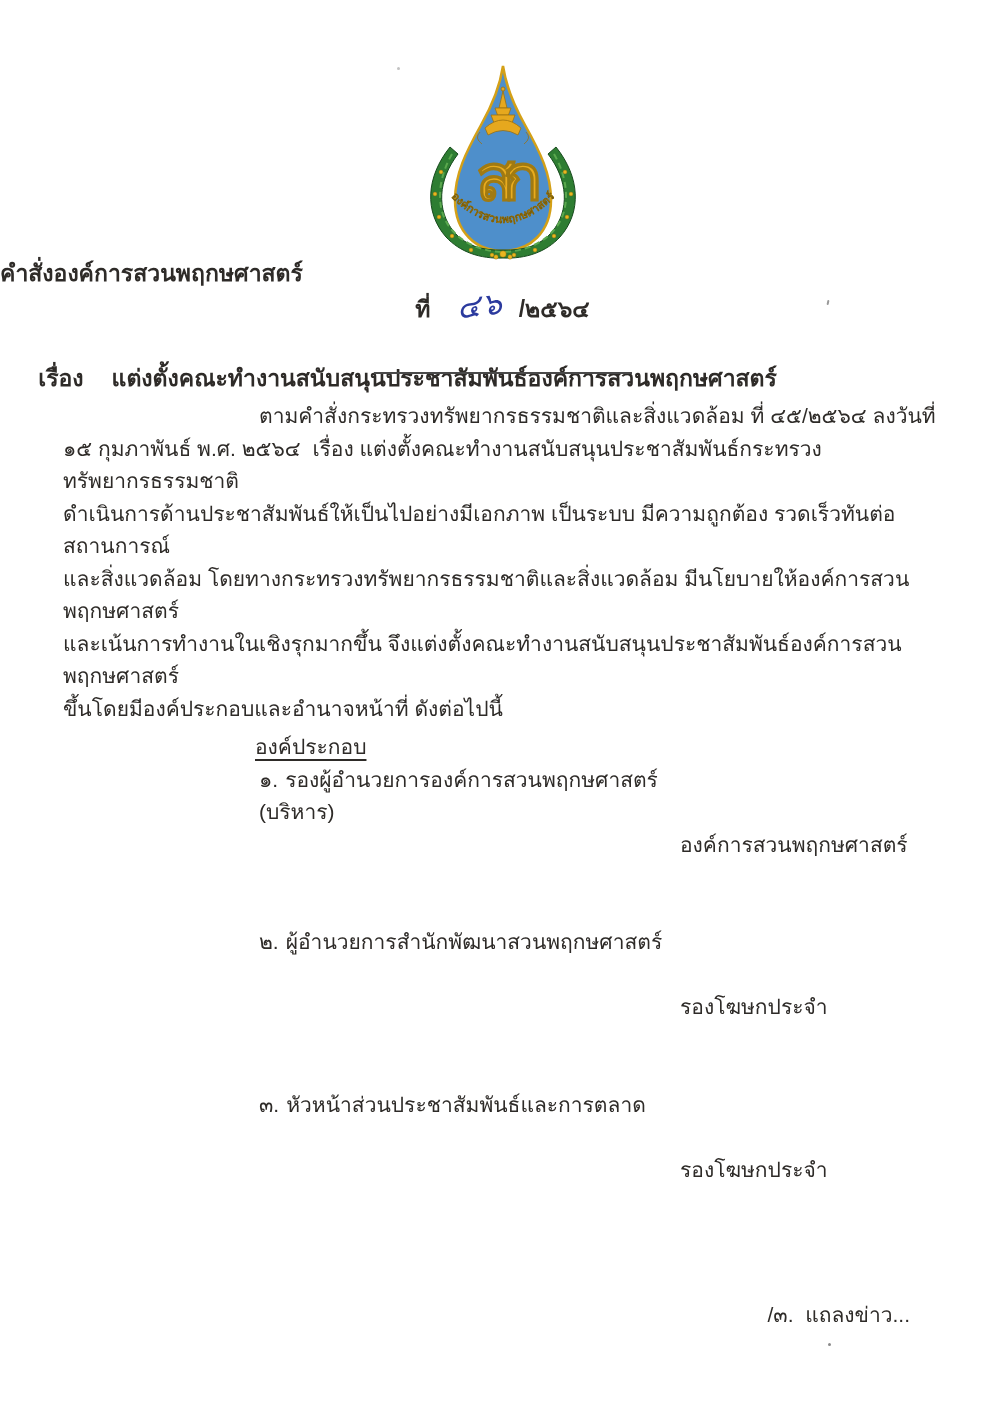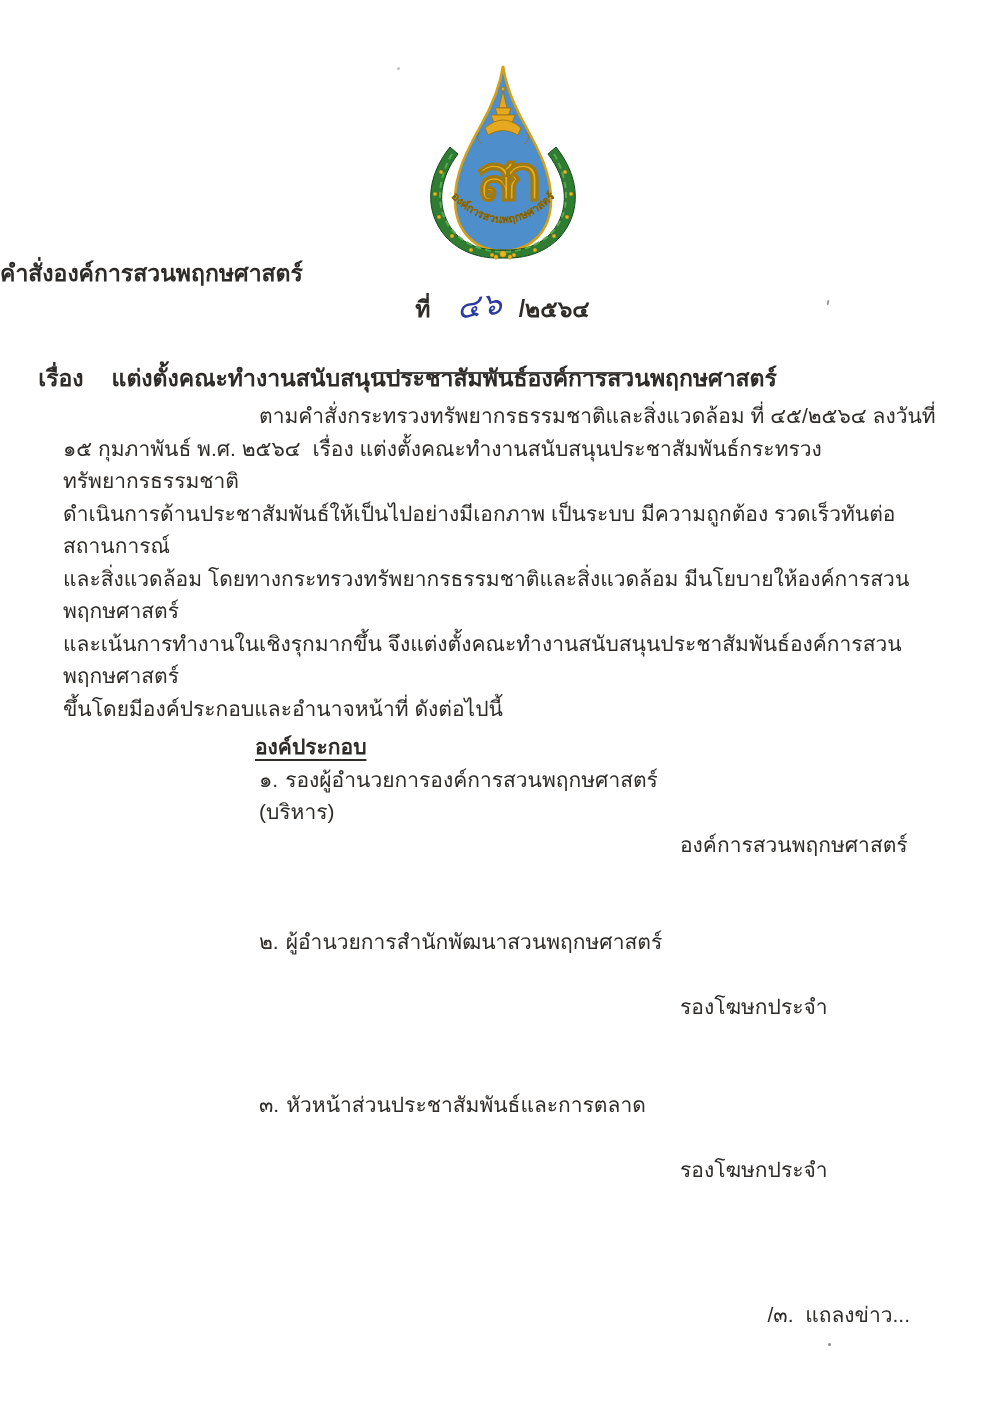--- a/index.html
+++ b/index.html
@@ -23,21 +23,21 @@
     transform:rotate(-7deg) translateY(-4px);
     font-style:italic;letter-spacing:2px;
   }
   .subject-line{font-size:23px;font-weight:700;line-height:35px;white-space:pre-wrap;}
   .subject-label{margin-right:28px;}
   .divider{position:absolute;top:372px;left:50%;transform:translateX(-50%);width:258px;border-top:2px solid #4a4a4a;}
   .body-text{position:absolute;top:384px;left:63px;right:58px;font-size:21px;line-height:32.5px;}
   .line{white-space:pre-wrap;}
   .ind-para{padding-left:196px;margin-top:16px;}
   .section-header{
-    padding-left:192px;font-weight:700;
+    padding-left:192px;font-weight:400;
     text-decoration:underline;text-underline-offset:5px;
   }
   .sec-comp{margin-top:6px;}
   .comp-row{display:flex;}
   .comp-pos{flex:0 0 617px;box-sizing:border-box;padding-left:196px;white-space:pre-wrap;}
   .comp-no{margin-right:7px;}
   .comp-role{flex:1;white-space:pre-wrap;}
   .footer-note{position:absolute;top:1298px;right:95px;font-size:21px;white-space:pre-wrap;}
   .artifact{position:absolute;border-radius:50%;}
   .a1{top:67px;left:397px;width:3px;height:3px;background:#c2c2c2;}

